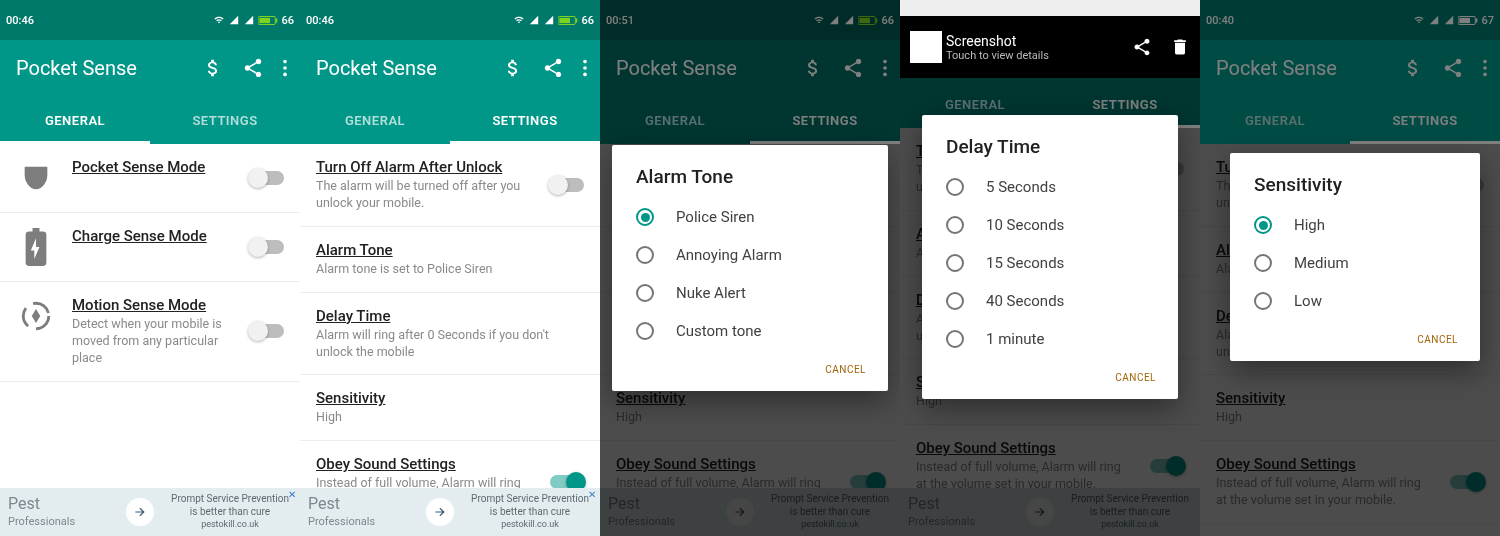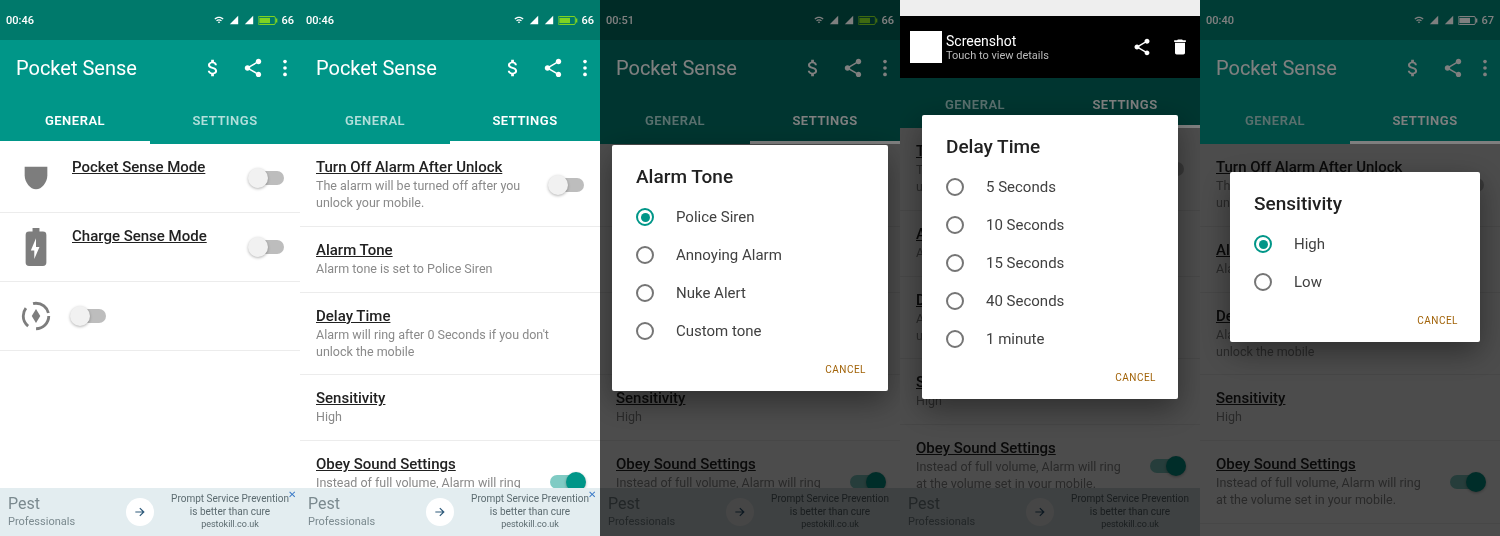--- a/index.html
+++ b/index.html
@@ -174,20 +174,24 @@
             </div>
           </div>
       </div>
       <div class="item">
         <div class="iconwrap">
             <svg width="34" height="34" viewBox="0 0 24 24" fill="none" stroke="#7d7d7d" stroke-width="2">
               <circle cx="12" cy="12" r="9" stroke-dasharray="14 6"></circle>
               <path d="M12 7l3 5-3 5-3-5z" fill="#7d7d7d" stroke="none"></path>
             </svg>
           </div>
+        <div class="body">
+          <div class="title">Motion Sense Mode</div>
+          <div class="sub">Detect when your mobile is moved from any particular place</div>
+        </div>
         <div class="switch">
             <div class="switch-track">
               <div class="switch-thumb"></div>
             </div>
           </div>
       </div>
     </div>
     <div class="banner">
       <div class="bleft"><span>Pest</span><br><span class="l2">Professionals</span></div>
       <div class="bmid">
@@ -633,20 +637,24 @@
     <div class="dim"></div>
     <div class="dialog" style="top:48%;left:30px;right:20px">
       <div class="dtitle">Sensitivity</div>
       <div id="dopts5">
           <div class="opt">
             <div class="radio checked"></div>
             <span>High</span>
           </div>
           <div class="opt">
             <div class="radio"></div>
+            <span>Medium</span>
+          </div>
+          <div class="opt">
+            <div class="radio"></div>
             <span>Low</span>
           </div>
         </div>
       <div class="dactions">
           <div class="dbtn">CANCEL</div>
         </div>
     </div>
   </div>
 
 </div>

